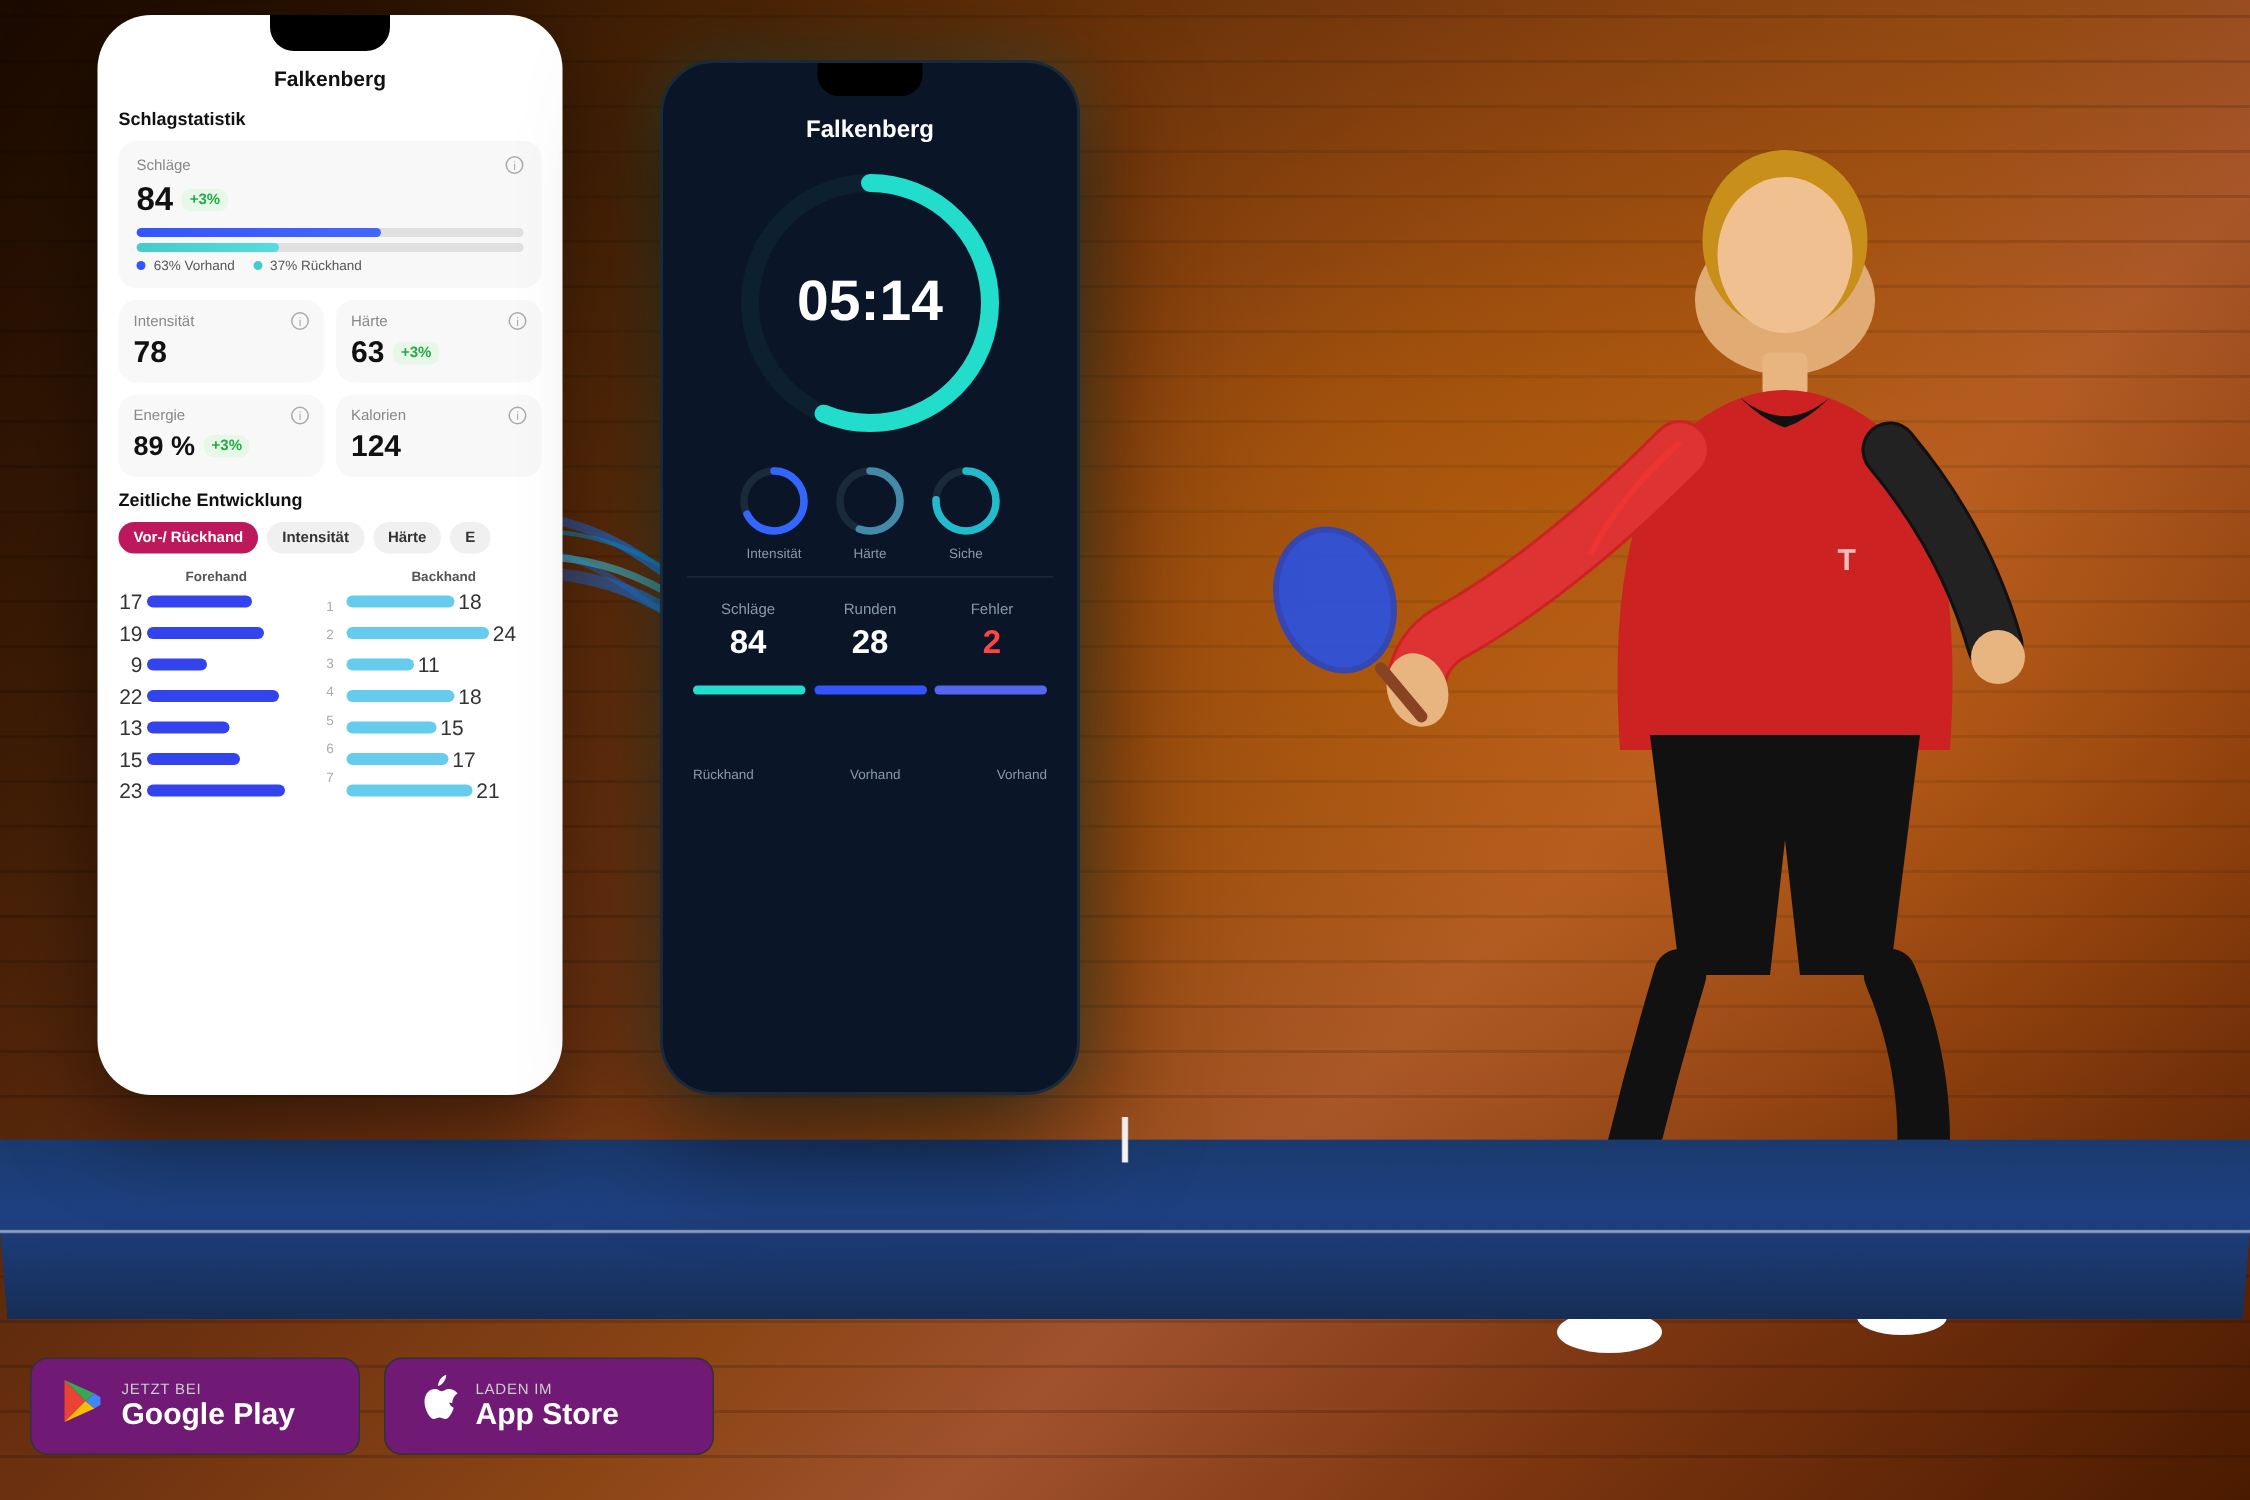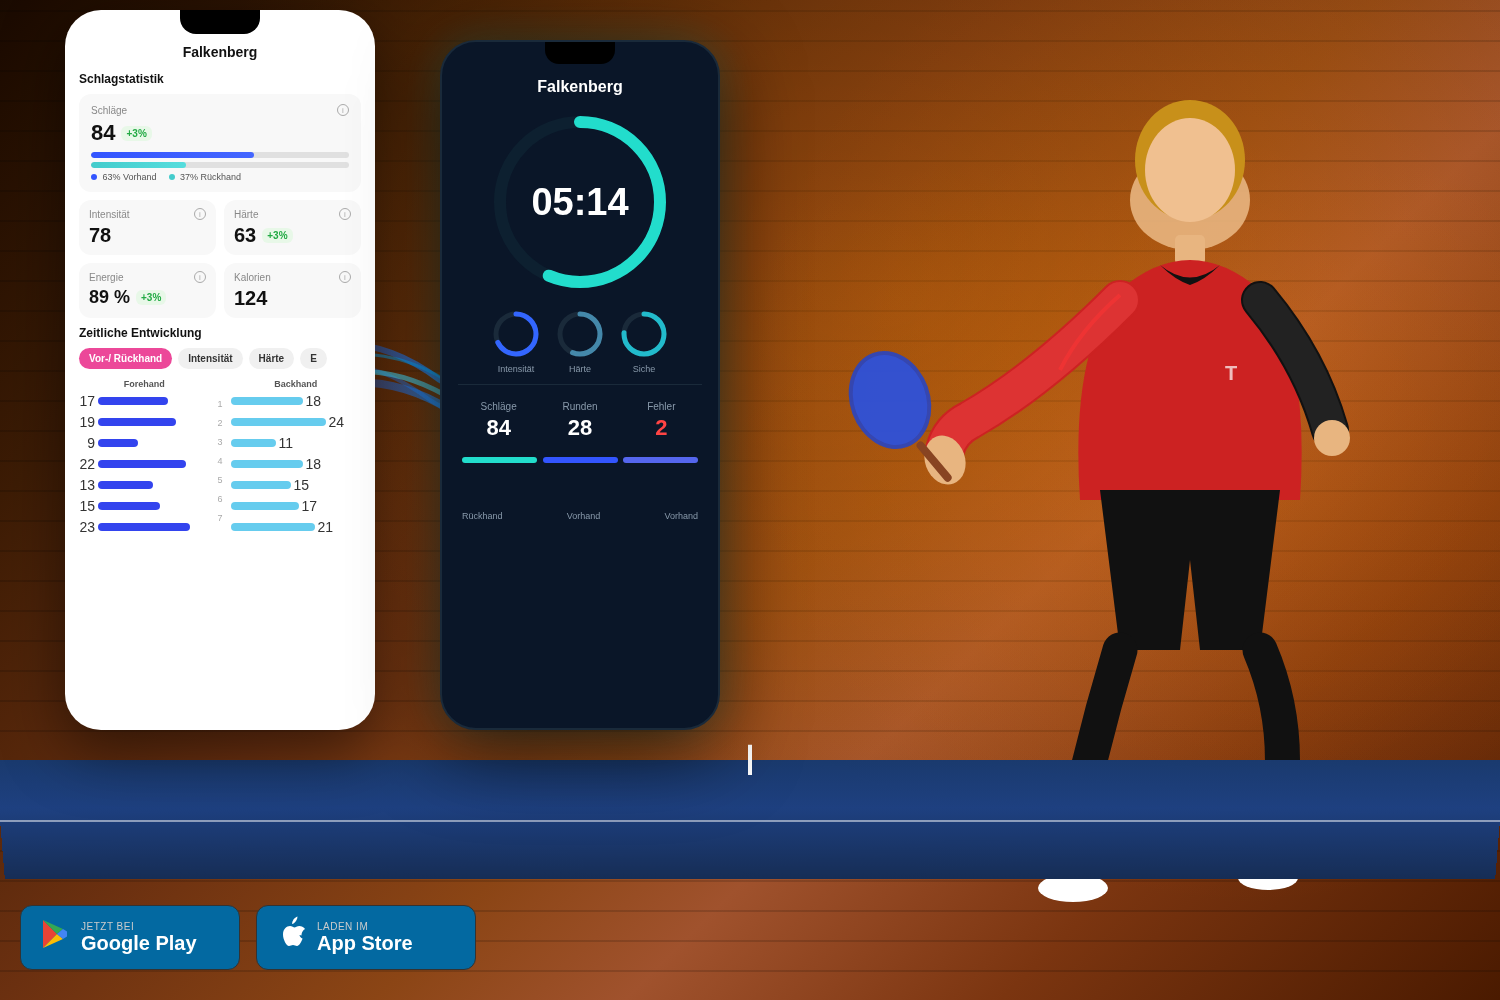--- a/index.html
+++ b/index.html
@@ -261,21 +261,21 @@
 
     .filter-tab {
       padding: 5px 10px;
       border-radius: 20px;
       font-size: 10px;
       font-weight: 600;
       cursor: pointer;
     }
 
     .filter-tab-active {
-      background: #ec4899;
+      background: #be185d;
       color: #fff;
     }
 
     .filter-tab-inactive {
       background: #f0f0f0;
       color: #333;
     }
 
     .bar-chart-container {
       display: flex;
@@ -501,21 +501,21 @@
     .store-buttons {
       position: absolute;
       bottom: 30px;
       left: 20px;
       display: flex;
       gap: 16px;
       z-index: 10;
     }
 
     .store-btn {
-      background: #0369a1;
+      background: #701a75;
       border-radius: 12px;
       padding: 10px 18px;
       display: flex;
       align-items: center;
       gap: 10px;
       cursor: pointer;
       min-width: 220px;
       border: 1px solid #333;
     }
 

